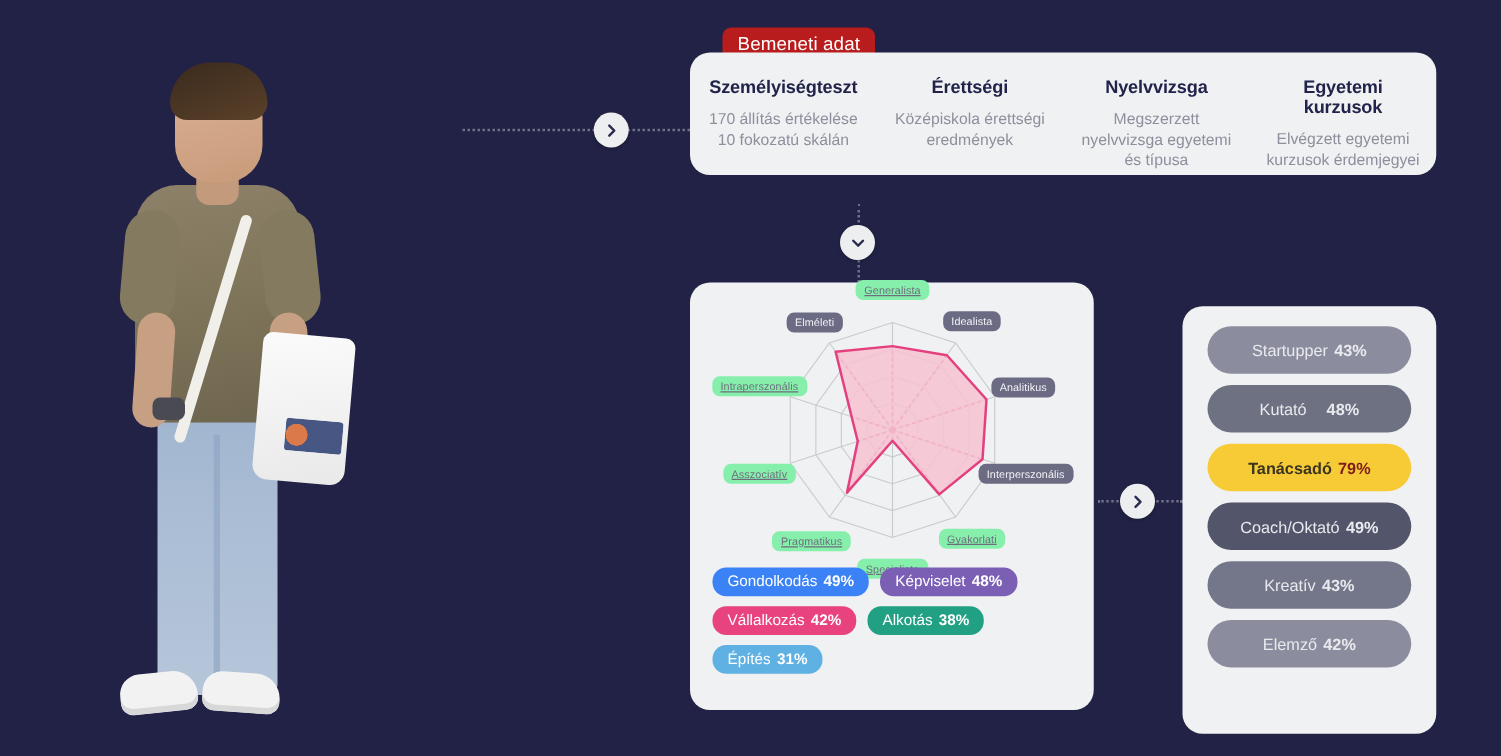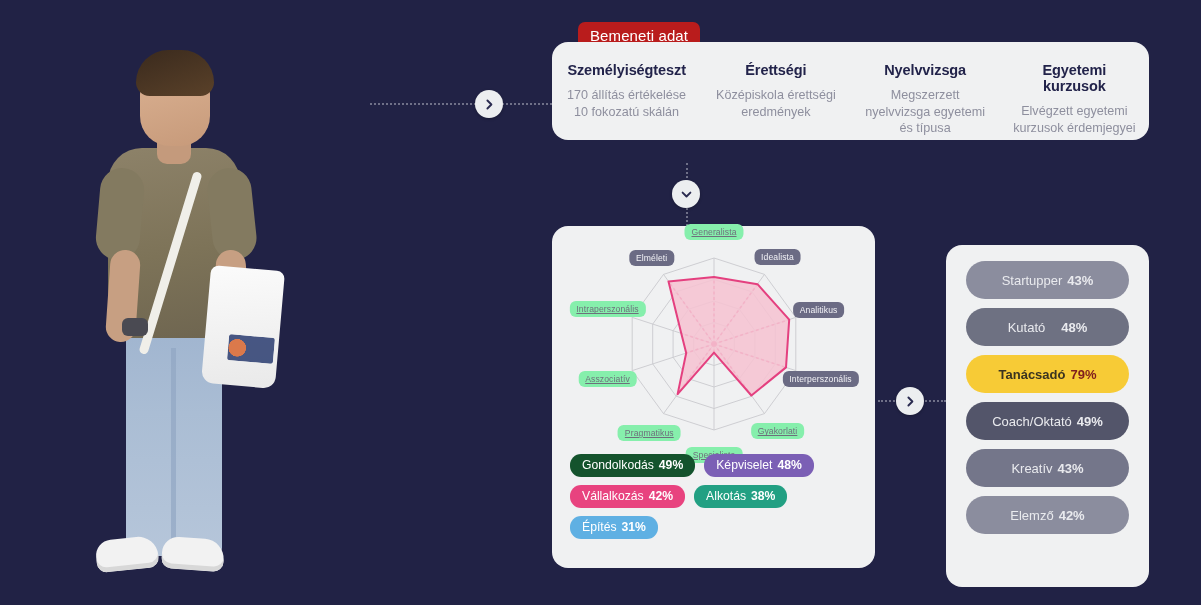--- a/index.html
+++ b/index.html
@@ -198,21 +198,21 @@
           <div class="ax-label lo" style="left: 225.5px; top: 201.4px;">Gyakorlati</div>
           <div class="ax-label lo" style="left: 162px; top: 225px;">Specialista</div>
           <div class="ax-label lo" style="left: 97.3px; top: 203px;">Pragmatikus</div>
           <div class="ax-label lo" style="left: 55.5px; top: 148.6px;">Asszociatív</div>
           <div class="ax-label lo" style="left: 55.5px; top: 79.4px;">Intraperszonális</div>
           <div class="ax-label hi" style="left: 99.7px; top: 28.2px;">Elméleti</div>
         </div>
     </div>
 
     <div id="legend">
-        <div class="lg-pill" style="background: #14532d;">
+        <div class="lg-pill" style="background: #3b82f6;">
           <span>Gondolkodás</span>
           <b>49%</b>
         </div>
         <div class="lg-pill" style="background: rgb(123, 95, 181);">
           <span>Képviselet</span>
           <b>48%</b>
         </div>
         <div class="lg-pill" style="background: rgb(232, 67, 127);">
           <span>Vállalkozás</span>
           <b>42%</b>

